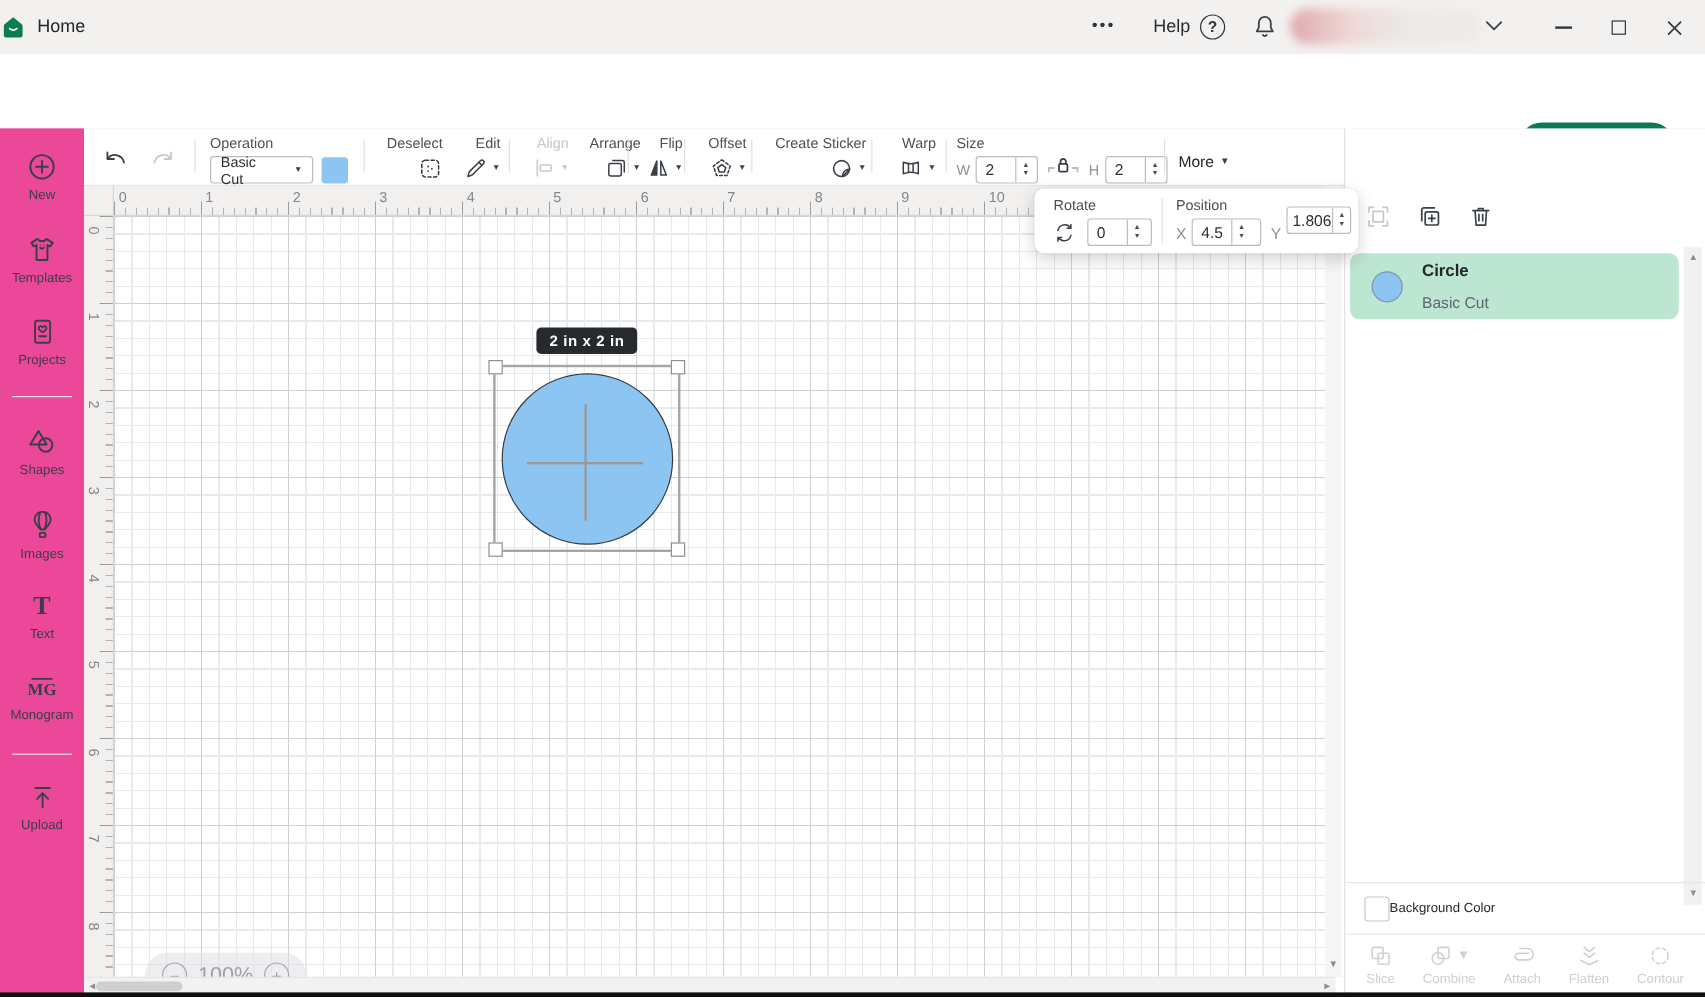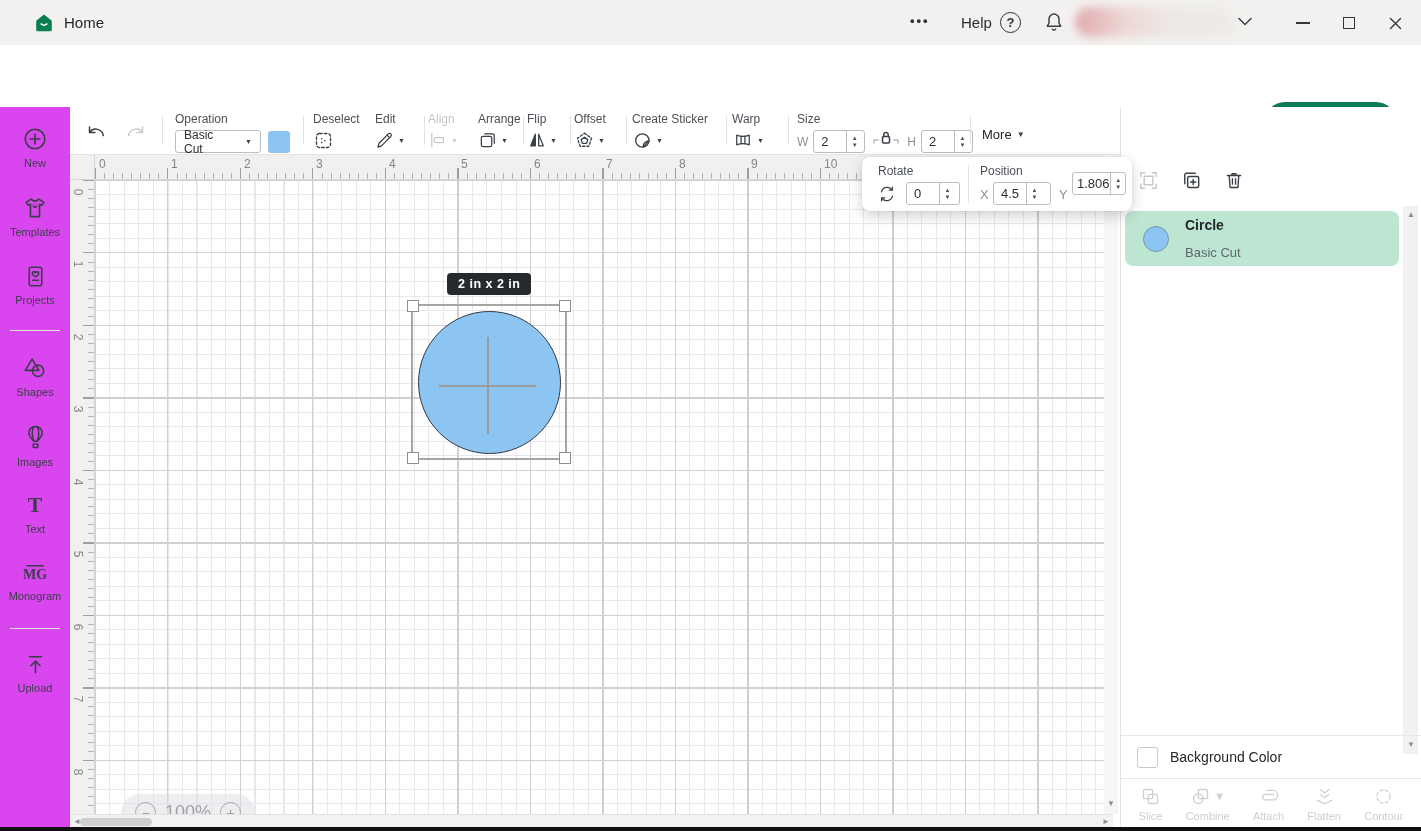--- a/index.html
+++ b/index.html
@@ -6,40 +6,40 @@
   .app{position:relative;width:1421px;height:831px;background:#fff;overflow:hidden;
        font-family:"Liberation Sans",sans-serif;color:#2b2e34;outline:1px solid #3a3a3a;}
   .abs{position:absolute;}
   svg.ic{stroke:#3a3f47;fill:none;stroke-width:1.5;stroke-linecap:round;stroke-linejoin:round;display:block;}
   svg.ic.dis{stroke:#c6c9ce;}
   svg.ic.gdis{stroke:#cdd0d6;}
 
   
   .titlebar{position:absolute;left:0;top:0;width:1421px;height:45px;background:#f3f1ef;}
   .tab{position:absolute;top:0;height:45px;display:flex;align-items:center;gap:9px;font-size:15px;color:#23262b;cursor:pointer;}
-  .tab.home{left:0;width:104px;padding-left:22px;box-sizing:border-box;justify-content:flex-end;}
+  .tab.home{left:0;width:104px;box-sizing:border-box;}
   .tab.canvas{left:104px;width:97px;background:#fff;border-radius:10px 10px 0 0;justify-content:center;}
   .winbtn{position:absolute;top:10px;width:26px;height:26px;display:flex;align-items:center;justify-content:center;cursor:pointer;}
 
   
   .header{position:absolute;left:0;top:45px;width:1421px;height:62px;background:#fff;border-bottom:1px solid #e7e5e3;}
   .page-title{position:absolute;left:28px;top:63px;font-size:21px;font-weight:700;letter-spacing:.2px;color:#202329;}
   .hbtn{position:absolute;top:66px;display:flex;align-items:center;gap:8px;font-size:15px;color:#2a2d33;cursor:pointer;}
   .make{position:absolute;left:1265px;top:57px;width:131px;height:40px;border-radius:21px;background:#0e7a52;
         color:#fff;font-size:16px;font-weight:700;display:flex;align-items:center;justify-content:center;cursor:pointer;}
 
   
-  .sidebar{position:absolute;left:0;top:107px;width:70px;height:724px;background:#d946ef;border-right:1px solid #e5e4e2;}
+  .sidebar{position:absolute;left:0;top:107px;width:70px;height:724px;background:#ec4899;border-right:1px solid #e5e4e2;}
   .sb-item{position:absolute;left:0;width:70px;display:flex;flex-direction:column;align-items:center;gap:5px;cursor:pointer;}
   .sb-item span{font-size:11px;color:#3a3e46;}
   .sb-div{position:absolute;left:10px;width:50px;border-top:1px solid #e2e1df;}
 
   
   .toolbar{position:absolute;left:70px;top:107px;width:1050px;height:48px;background:#fff;border-bottom:1px solid #e6e5e3;box-sizing:border-box;}
-  .tool{position:absolute;top:5px;display:flex;flex-direction:column;align-items:flex-start;gap:4px;cursor:pointer;}
+  .tool{position:absolute;top:5px;display:flex;flex-direction:column;align-items:flex-end;gap:4px;cursor:pointer;}
   .tool .lbl{font-size:12px;color:#4b5056;white-space:nowrap;}
   .tool .lbl.dis{color:#c3c6cb;}
   .iconrow{display:flex;align-items:center;gap:3px;}
   .caret{font-size:7px;color:#3c4043;}
   .caret.dis{color:#c6c9ce;}
   .sep{position:absolute;top:9px;height:28px;border-left:1px solid #e3e2e0;}
   .numbox{display:flex;align-items:stretch;height:23px;background:#fff;border:1px solid #bdbdbd;border-radius:3px;font-size:13px;color:#2b2e34;box-sizing:border-box;}
   .numbox .v{padding:0 7px;display:flex;align-items:center;min-width:18px;}
   .numbox .st{width:15px;border-left:1px solid #bdbdbd;display:flex;flex-direction:column;align-items:center;justify-content:center;font-size:6px;line-height:7px;color:#4a4e54;cursor:pointer;}
   .ddbox{display:flex;align-items:center;height:23px;border:1px solid #bdbdbd;border-radius:3px;background:#fff;font-size:12px;padding:0 8px;gap:16px;cursor:pointer;}
@@ -91,21 +91,21 @@
   .underline{position:absolute;left:0;top:44px;width:75px;height:4px;background:#0c7b52;}
   .picons{position:absolute;left:0;top:48px;width:100%;height:50px;display:flex;align-items:center;gap:20px;padding-left:16px;box-sizing:border-box;}
   .layer-row{position:absolute;left:4px;top:104px;width:274px;height:55px;background:#bce6d1;border-radius:8px;display:flex;align-items:center;cursor:pointer;}
   .lthumb{width:26px;height:26px;border-radius:50%;background:#8cc5f2;border:1.5px solid #7d95ad;margin-left:18px;box-sizing:border-box;}
   .lmeta{margin-left:16px;display:flex;flex-direction:column;gap:12px;}
   .lname{font-size:14px;font-weight:700;color:#23262b;}
   .lop{font-size:13px;color:#5f6670;}
   .pscroll{position:absolute;left:282px;top:99px;width:15px;height:548px;background:#f1f1f1;}
   .bgrow{position:absolute;left:0;top:628px;width:100%;height:43px;border-top:1px solid #e8e7e5;display:flex;align-items:center;box-sizing:border-box;}
   .cbox{width:19px;height:19px;border:1px solid #c9c9c9;border-radius:3px;background:#fff;margin-left:16px;cursor:pointer;}
-  .bglbl{margin-left:12px;font-size:14px;color:#23262b;}
+  .bglbl{font-size:11px;color:#23262b;}
   .pactions{position:absolute;left:0;top:671px;width:100%;height:50px;border-top:1px solid #e8e7e5;display:flex;justify-content:space-around;align-items:center;padding:0 6px;box-sizing:border-box;}
   .pact{display:flex;flex-direction:column;align-items:center;gap:3px;}
   .pact span{font-size:11px;color:#cbced4;}
 
   .bottom-edge{position:absolute;left:0;top:827px;width:1421px;height:4px;background:#101010;}
   .blurpill{position:absolute;left:1075px;top:7px;width:160px;height:30px;border-radius:16px;
             background:linear-gradient(90deg,#e0a9ae,#eed8d5 32%,#ece9e6 60%,#edebe8);filter:blur(4px);}
 </style>
 </head>
 <body>

